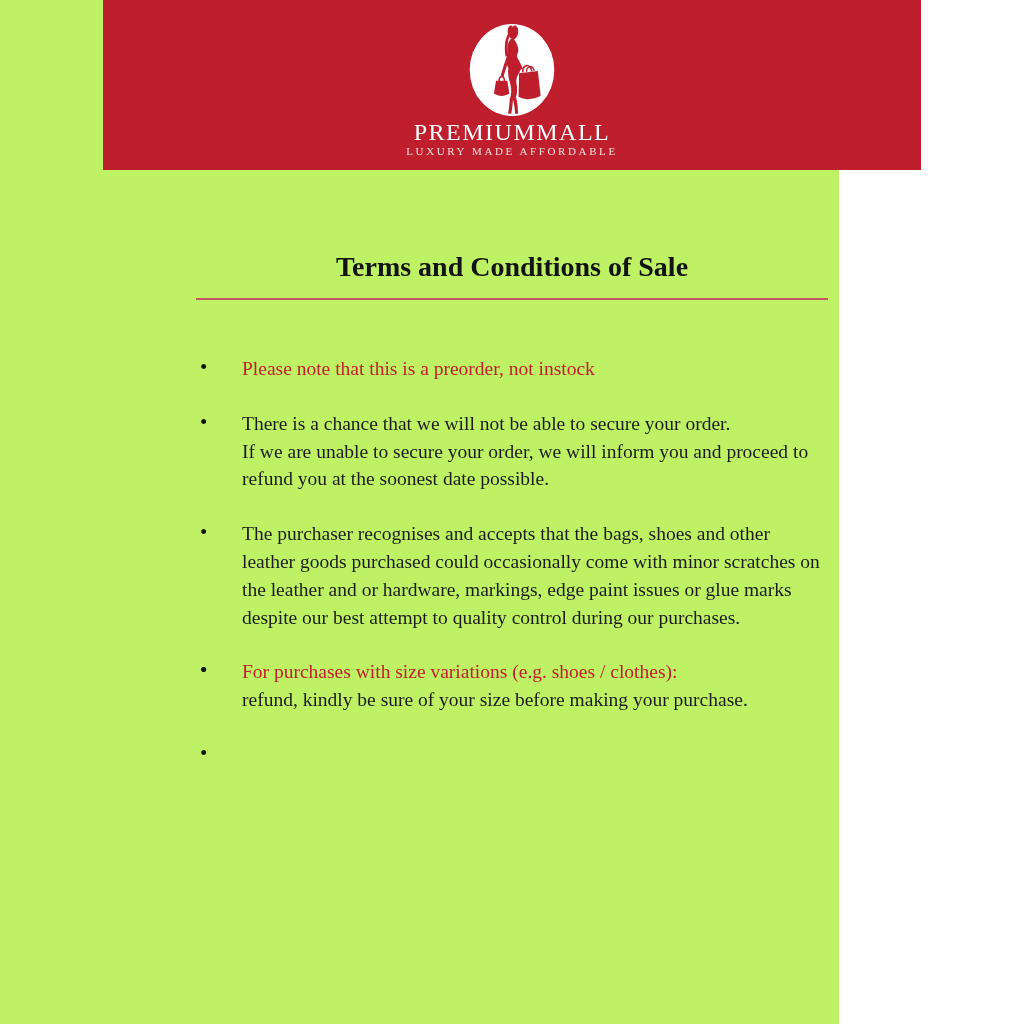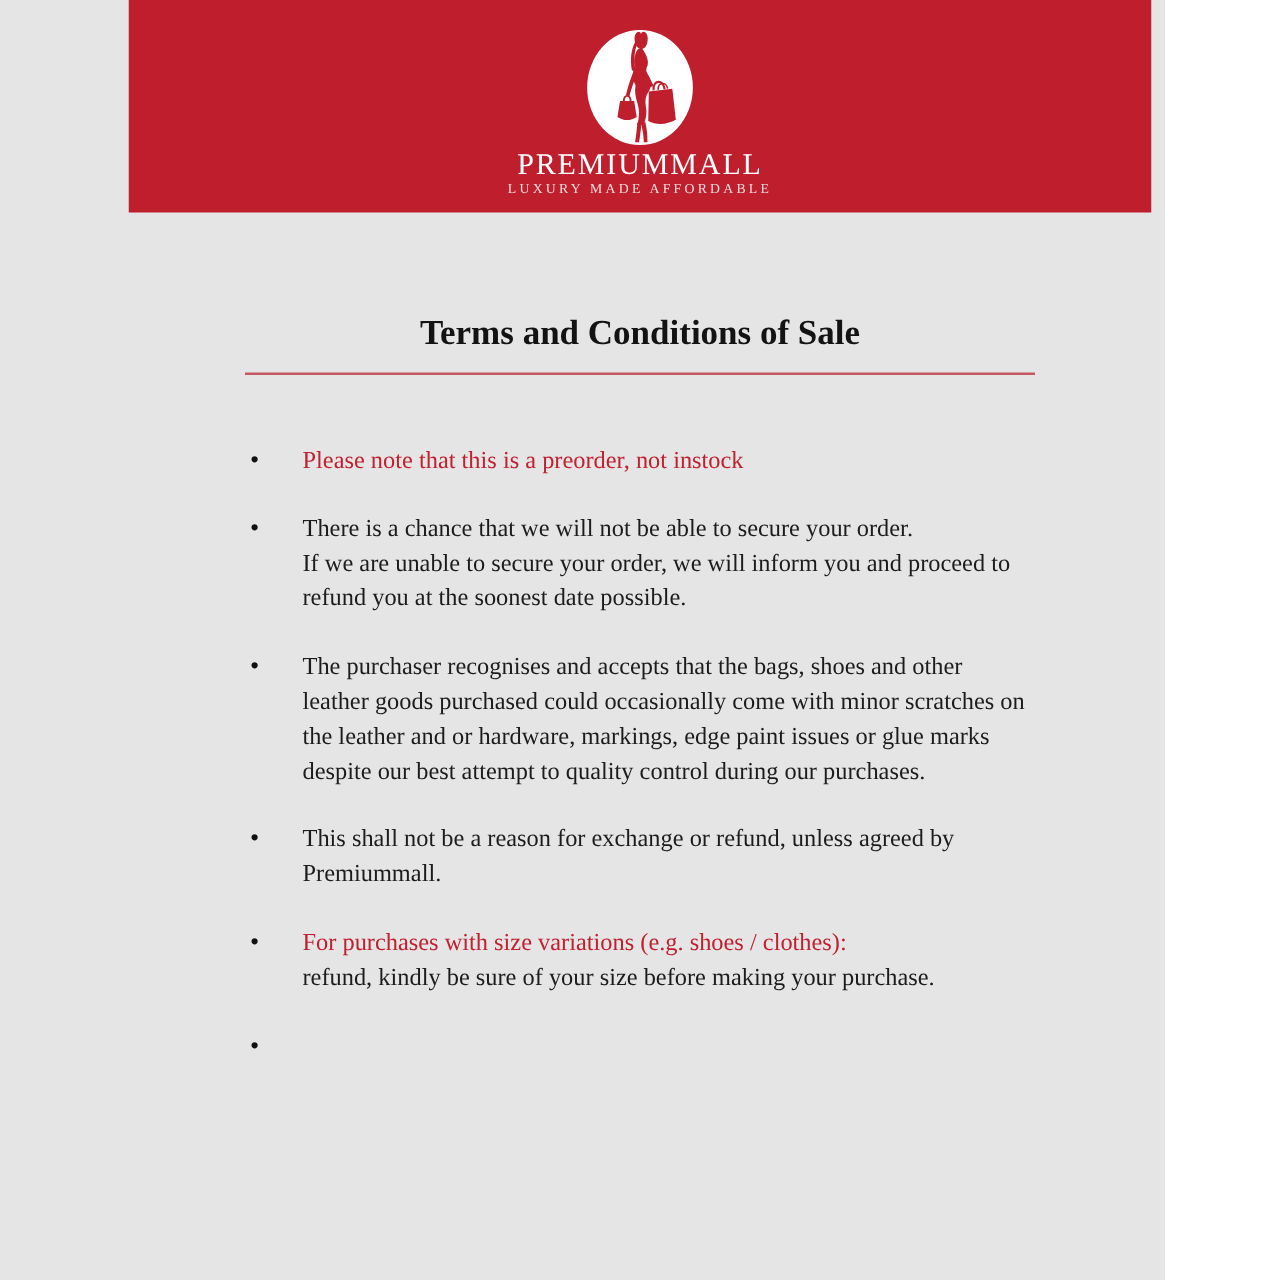--- a/index.html
+++ b/index.html
@@ -2,21 +2,21 @@
 <html><head>
 <meta charset="utf-8">
 <style>
   * { margin: 0; padding: 0; box-sizing: border-box; }
   html, body {
     width: 1024px; height: 1024px;
     background: #ffffff;
     overflow: hidden;
     font-family: "Liberation Serif", serif;
   }
-  .page { position: relative; width: 932px; height: 1024px; background: #e5e5e5; }
+  .page { position: relative; width: 839px; height: 1024px; background: #bef264; }
 
   
   .banner {
     position: absolute;
     left: 103px; top: 0;
     width: 818px; height: 170px;
     background: #BF1E2D;
     display: flex;
     flex-direction: column;
     align-items: center;
@@ -143,24 +143,20 @@
         <span class="term-marker">•</span>
         <div class="term-body">
           <div class="term-line">The purchaser recognises and accepts that the bags, shoes and other</div>
           <div class="term-line">leather goods purchased could occasionally come with minor scratches on</div>
           <div class="term-line">the leather and or hardware, markings, edge paint issues or glue marks</div>
           <div class="term-line">despite our best attempt to quality control during our purchases.</div>
         </div>
       </li>
       <li class="term-item">
         <span class="term-marker">•</span>
-        <div class="term-body">
-          <div class="term-line">This shall not be a reason for exchange or refund, unless agreed by</div>
-          <div class="term-line">Premiummall.</div>
-        </div>
       </li>
       <li class="term-item">
         <span class="term-marker">•</span>
         <div class="term-body">
           <div class="term-line emphasis">For purchases with size variations (e.g. shoes / clothes):</div>
           <div class="term-line">refund, kindly be sure of your size before making your purchase.</div>
         </div>
       </li>
       <li class="term-item">
         <span class="term-marker">•</span>

